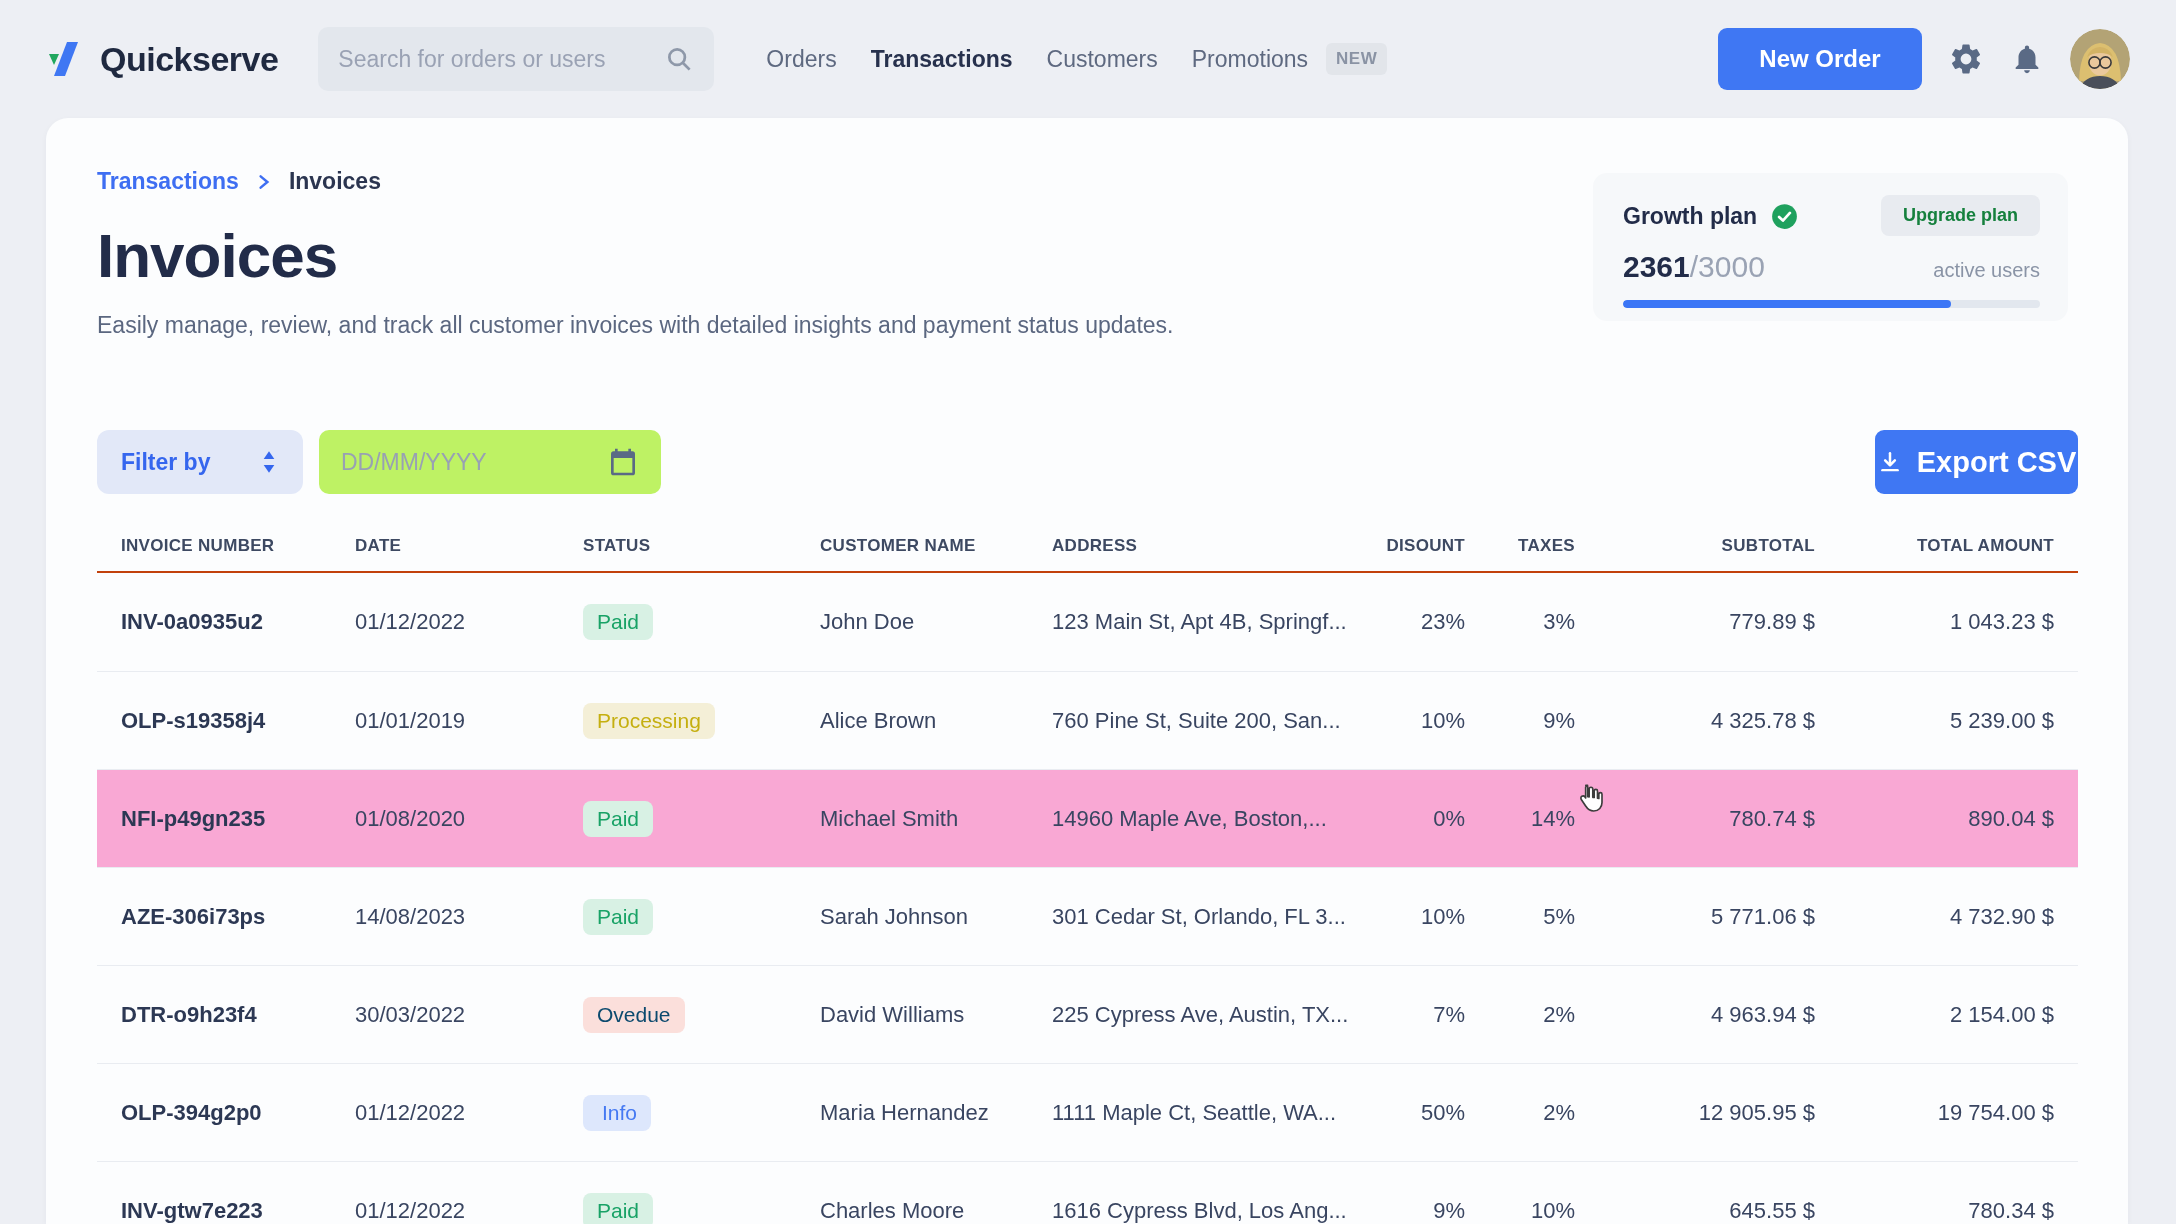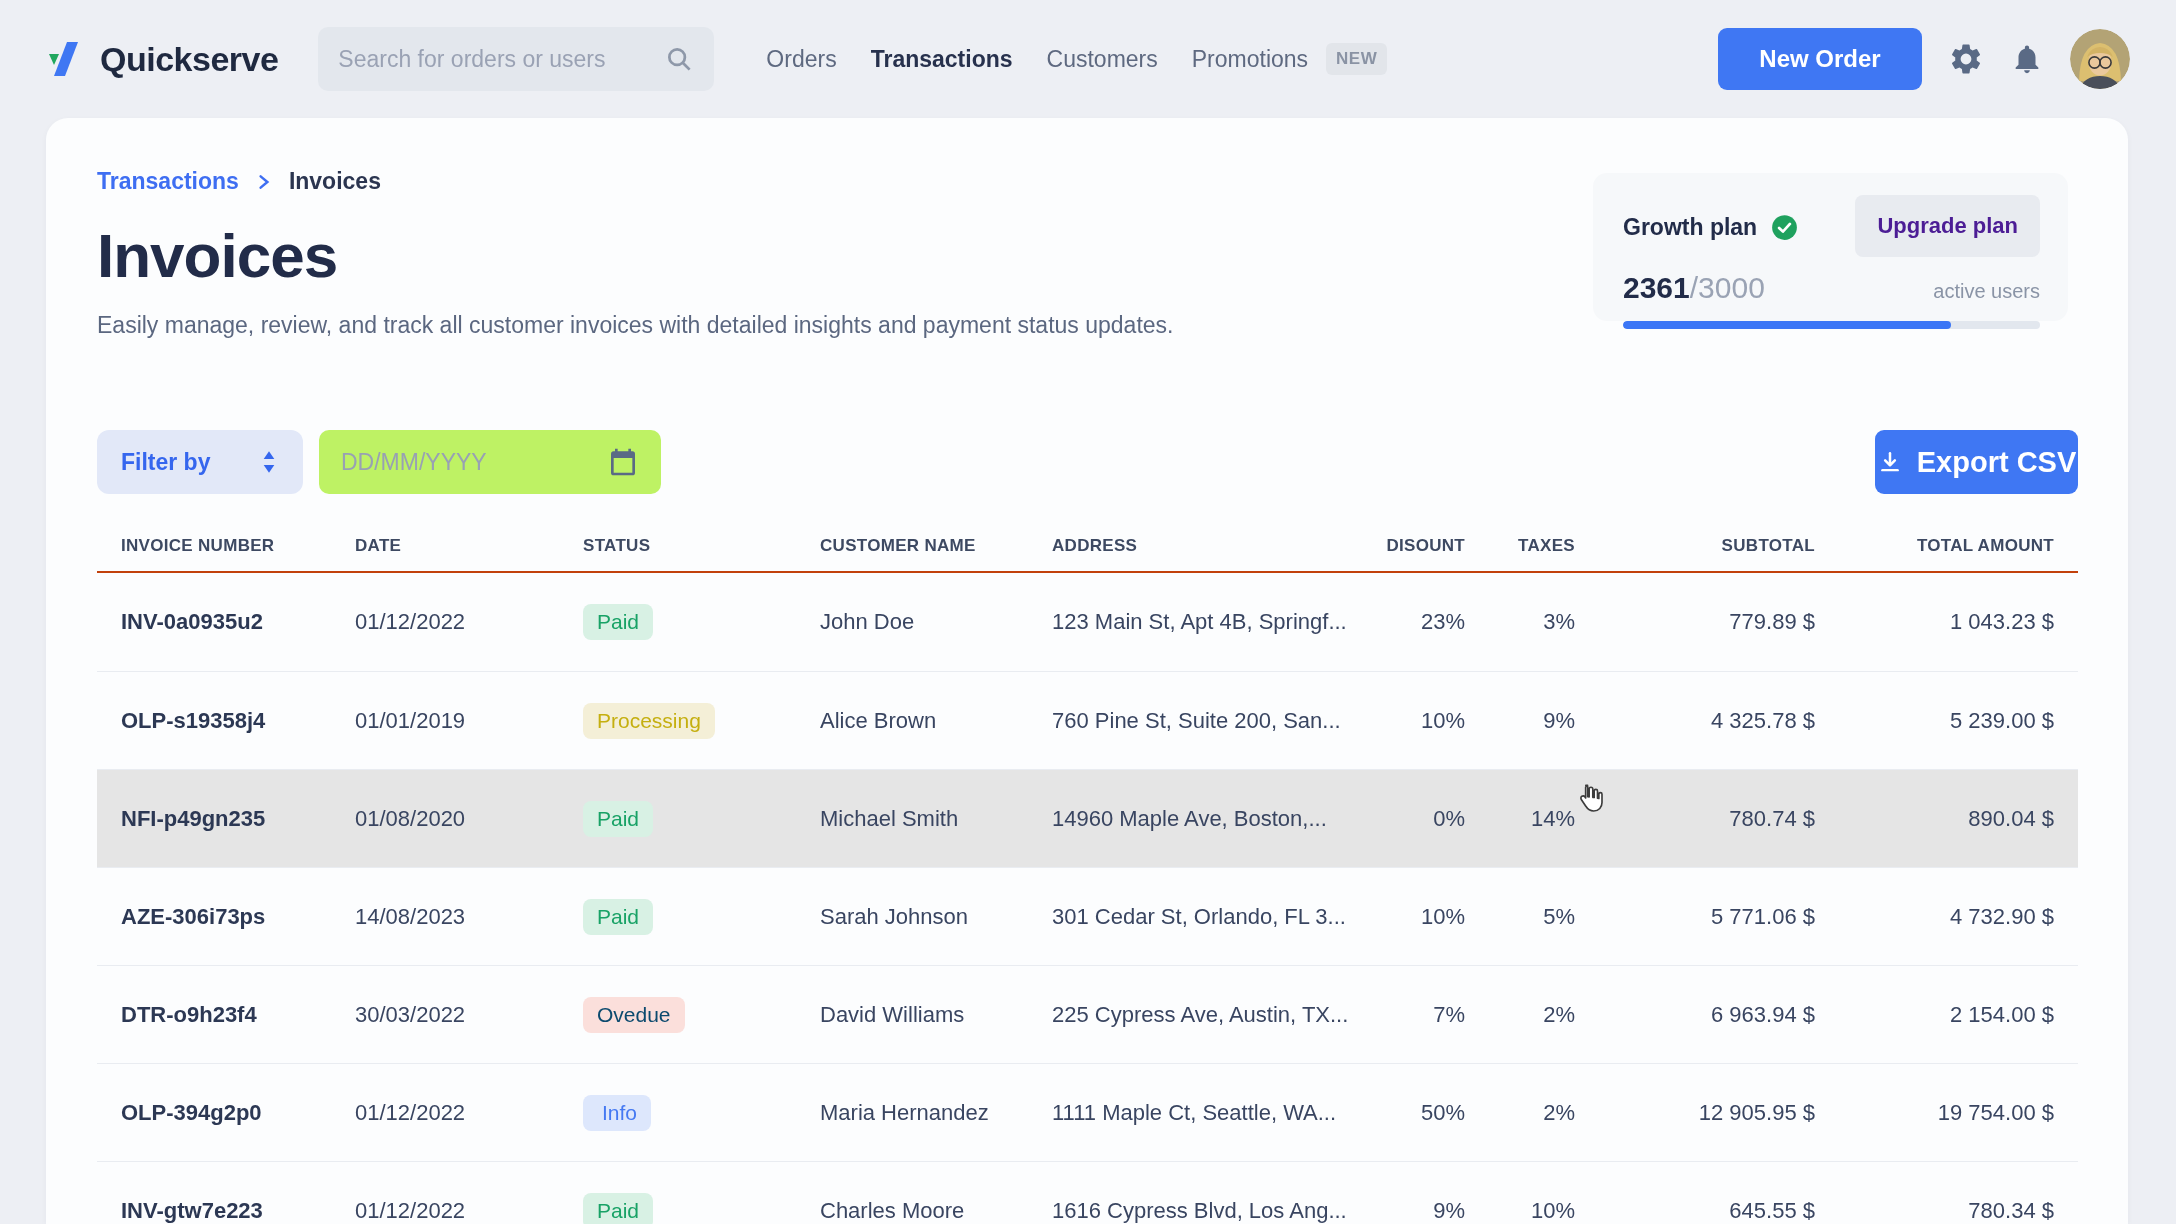--- a/index.html
+++ b/index.html
@@ -47,22 +47,22 @@
                 color:#222c49; letter-spacing:-1px; }
   .page-sub { position:absolute; left:51px; top:194px; font-size:23px; color:#5b6780; }
 
   
   .plan { position:absolute; top:55px; right:60px; width:475px; height:148px;
           background:#f6f8fa; border-radius:14px; padding:24px 28px 0 30px; }
   .plan-row1 { display:flex; align-items:center; }
   .plan-name { font-size:23px; font-weight:700; color:#222c49; }
   .plan-check { margin-left:14px; display:flex; }
   .upgrade { margin-left:auto; background:#e8ebf0; border:0; border-radius:8px; cursor:pointer;
-             font-family:inherit; font-size:22px; font-weight:700; color:#4c1d95;
-             height:62px; padding:0 22px; margin-top:-2px; }
+             font-family:inherit; font-size:18px; font-weight:700; color:#15803d;
+             height:41px; padding:0 22px; margin-top:-2px; }
   .plan-row2 { display:flex; align-items:baseline; margin-top:14px; }
   .plan-used { font-size:30px; font-weight:800; color:#222c49; }
   .plan-total { font-size:30px; color:#9aa3b4; }
   .plan-caption { margin-left:auto; font-size:20px; color:#8a94a6; }
   .progress { margin-top:16px; height:8px; border-radius:4px; background:#e2e7ee; overflow:hidden; }
   .progress-fill { height:100%; border-radius:4px; background:#3b76f6; }
 
   
   .filter-row { position:absolute; left:51px; top:312px; width:1981px; height:64px;
                 display:flex; align-items:center; }
@@ -78,21 +78,21 @@
 
   
   .table { position:absolute; left:51px; top:402px; width:1981px; }
   .thead, .trow { display:grid;
     grid-template-columns:238px 228px 237px 232px 333px 100px 110px 240px 263px;
     align-items:center; }
   .thead { height:53px; border-bottom:2px solid #c2410c; font-size:17px; font-weight:700;
            color:#3d4962; letter-spacing:.3px; }
   .trow { height:98px; font-size:22px; color:#394561; }
   .trow + .trow { border-top:1px solid #e9ecf1; }
-  .trow.hl { background:#e5e5e5; }
+  .trow.hl { background:#f9a8d4; }
   .c1 { padding-left:24px; } .c2,.c3,.c4,.c5 { padding-left:20px; }
   .num { text-align:right; }
   .c9 { padding-right:24px; }
   .invoice { font-weight:700; color:#2c3854; }
   .badge { display:inline-block; font-size:21px; font-weight:500; line-height:1;
            padding:7px 14px 8px; border-radius:8px; }
   .badge.paid { color:#18a266; background:#d8f1e4; }
   .badge.processing { color:#c5af10; background:#f4efd7; }
   .badge.overdue { color:#0c4a6e; background:#fbdfdb; }
   .badge.info { color:#4579f2; background:#dde7fc;padding-left:19px; }
@@ -299,21 +299,21 @@
   </div>
 
   <div class="trow">
     <span class="c1 invoice">DTR-o9h23f4</span>
     <span class="c2">30/03/2022</span>
     <span class="c3"><span class="badge overdue">Ovedue</span></span>
     <span class="c4">David Williams</span>
     <span class="c5">225 Cypress Ave, Austin, TX...</span>
     <span class="num">7%</span>
     <span class="num">2%</span>
-    <span class="num">6 963.94 $</span>
+    <span class="num">4 963.94 $</span>
     <span class="num c9">2 154.00 $</span>
   </div>
 
   <div class="trow">
     <span class="c1 invoice">OLP-394g2p0</span>
     <span class="c2">01/12/2022</span>
     <span class="c3"><span class="badge info">Info</span></span>
     <span class="c4">Maria Hernandez</span>
     <span class="c5">1111 Maple Ct, Seattle, WA...</span>
     <span class="num">50%</span>

